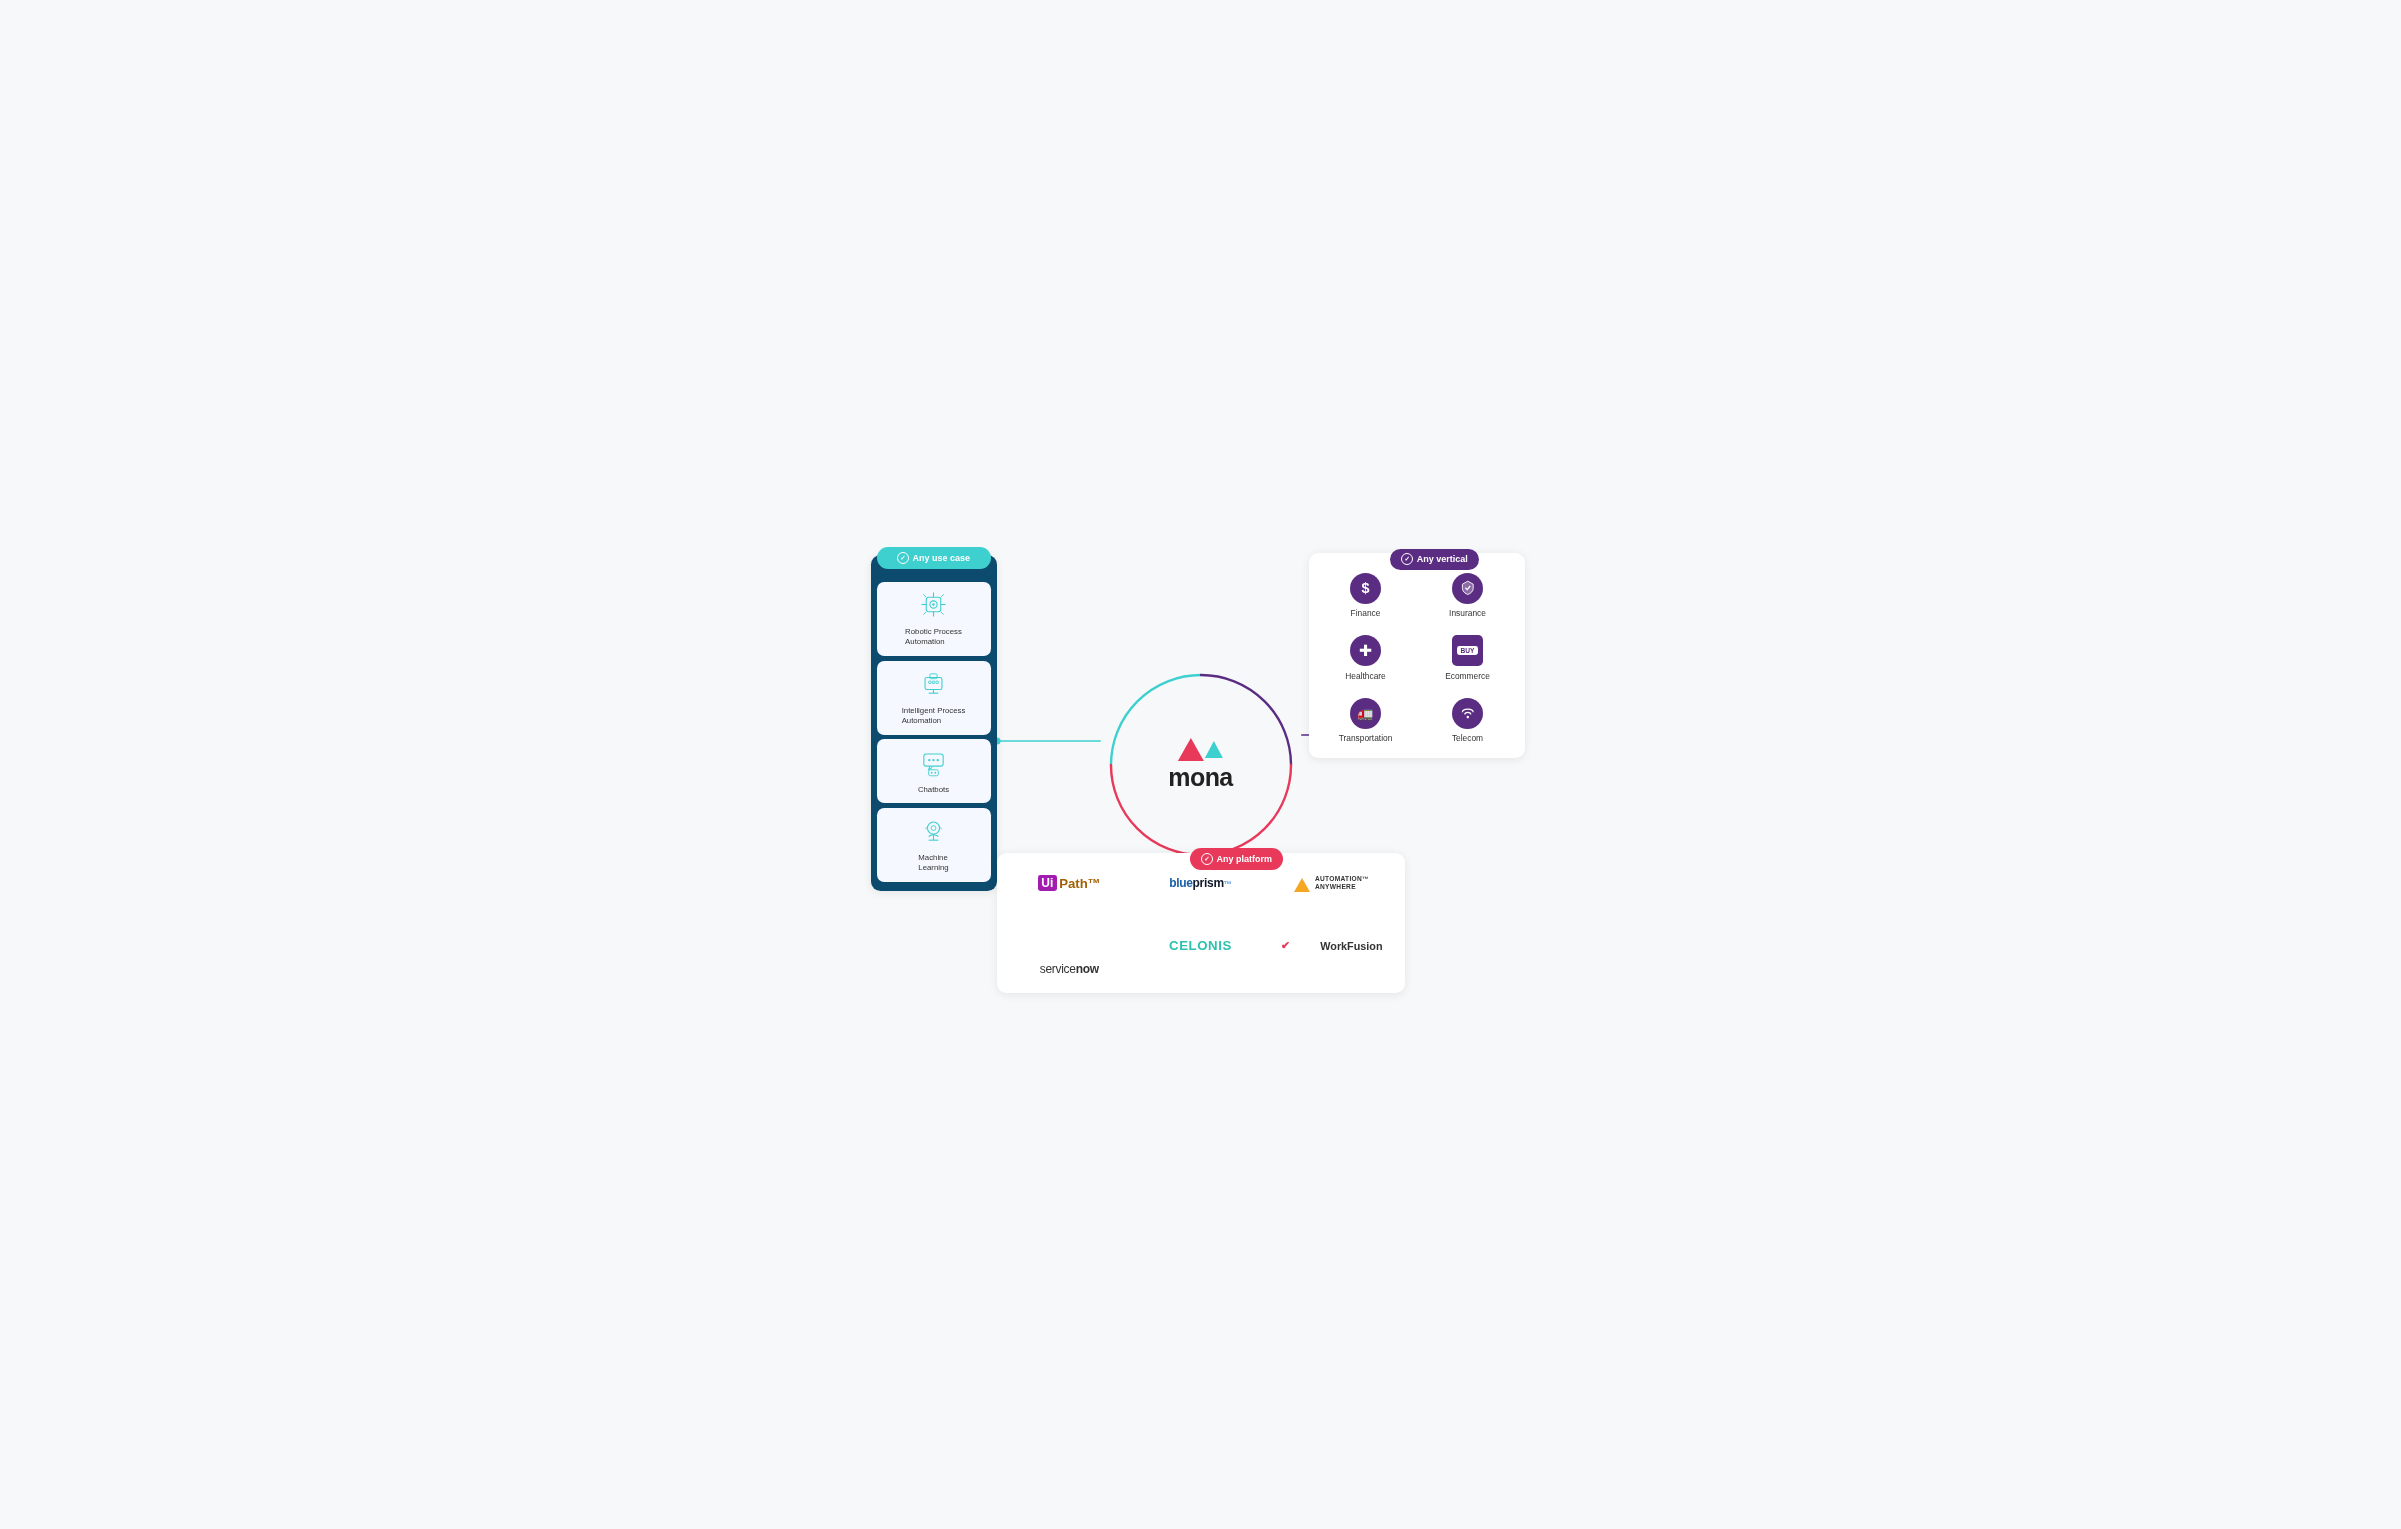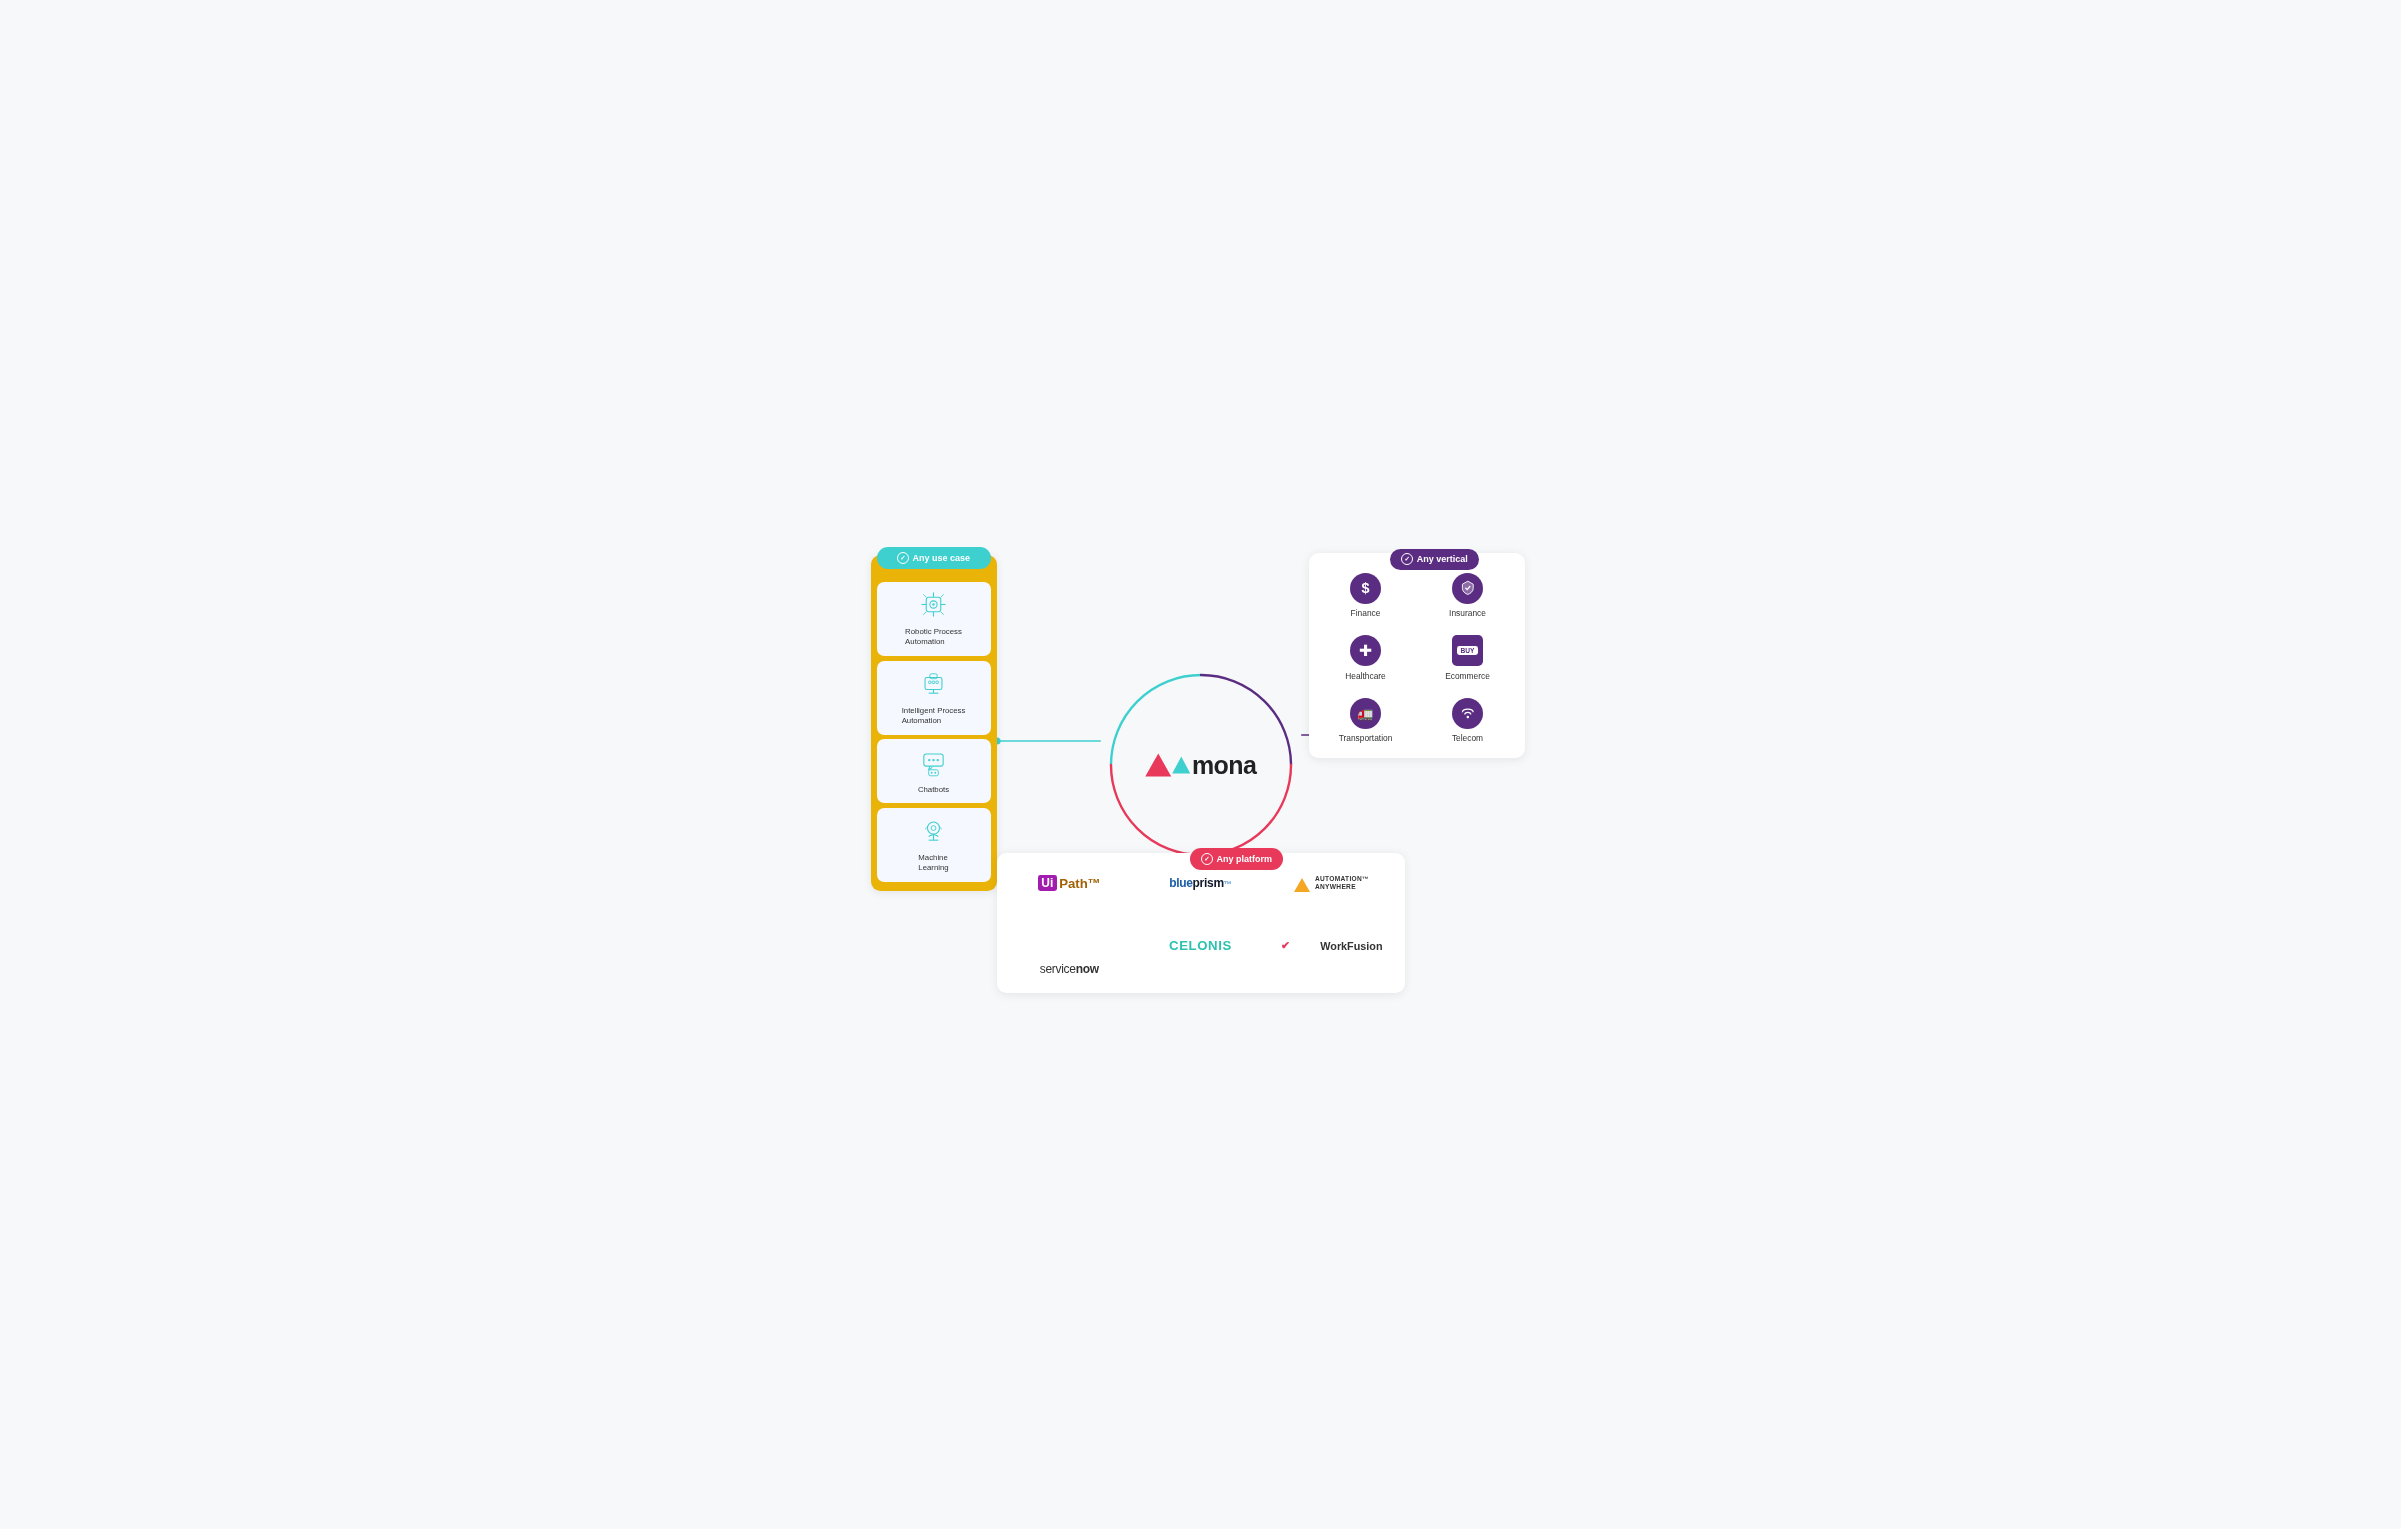--- a/index.html
+++ b/index.html
@@ -18,21 +18,21 @@
       height: 456px;
       background: #f7f8fa;
     }
 
     
     .left-panel {
       position: absolute;
       left: 0;
       top: 18px;
       width: 126px;
-      background: #eab308;
+      background: #0c4a6e;
       border-radius: 9.6px;
       box-shadow: 0 1.2px 9.6px rgba(0,0,0,0.08);
       padding: 9.6px 6px 9.6px 6px;
       display: flex;
       flex-direction: column;
       gap: 4.8px;
     }
     .any-use-case-badge {
       background: #3ecfcf;
       color: white;
@@ -92,20 +92,21 @@
       height: 204px;
     }
     .mona-logo {
       position: absolute;
       left: 50%;
       top: 50%;
       transform: translate(-50%, -50%);
       display: flex;
       align-items: center;
       gap: 2px;
+      flex-direction: column;
     }
     .mona-triangles {
       display: flex;
       align-items: flex-end;
       gap: 1.2px;
     }
     .triangle-red {
       width: 0;
       height: 0;
       border-left: 13.2px solid transparent;

